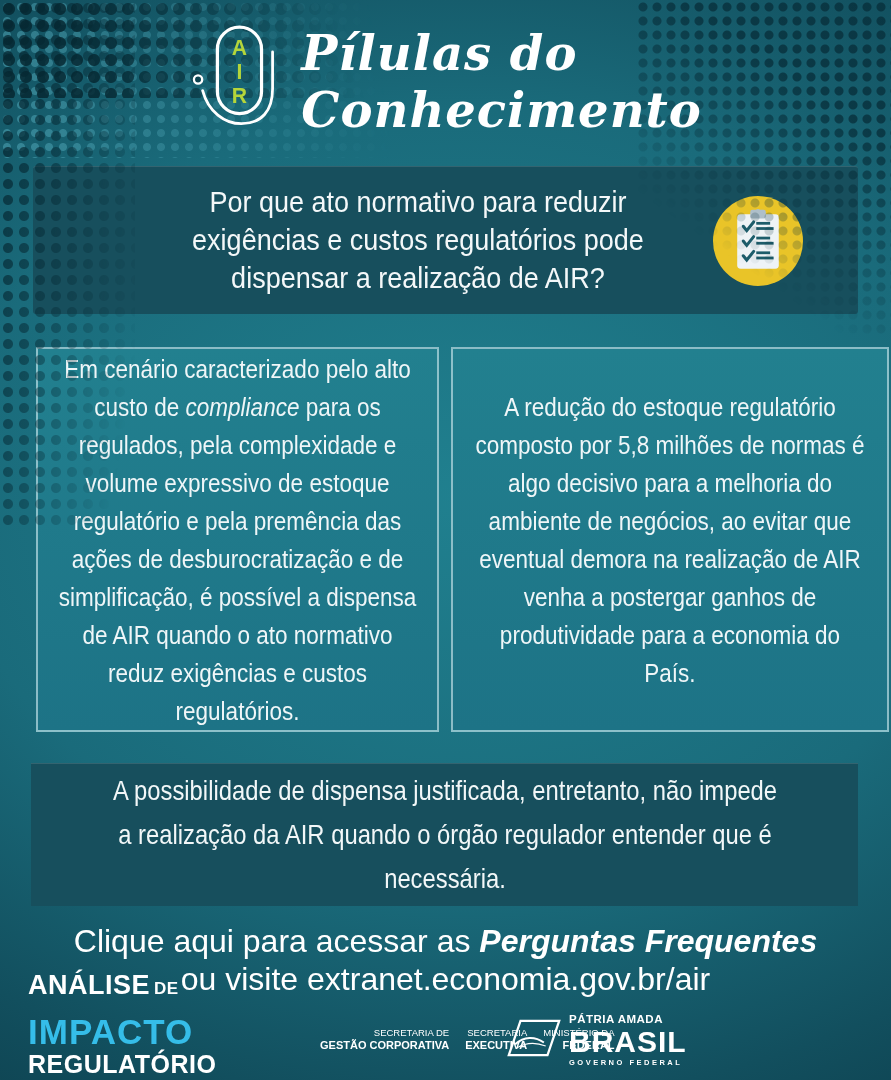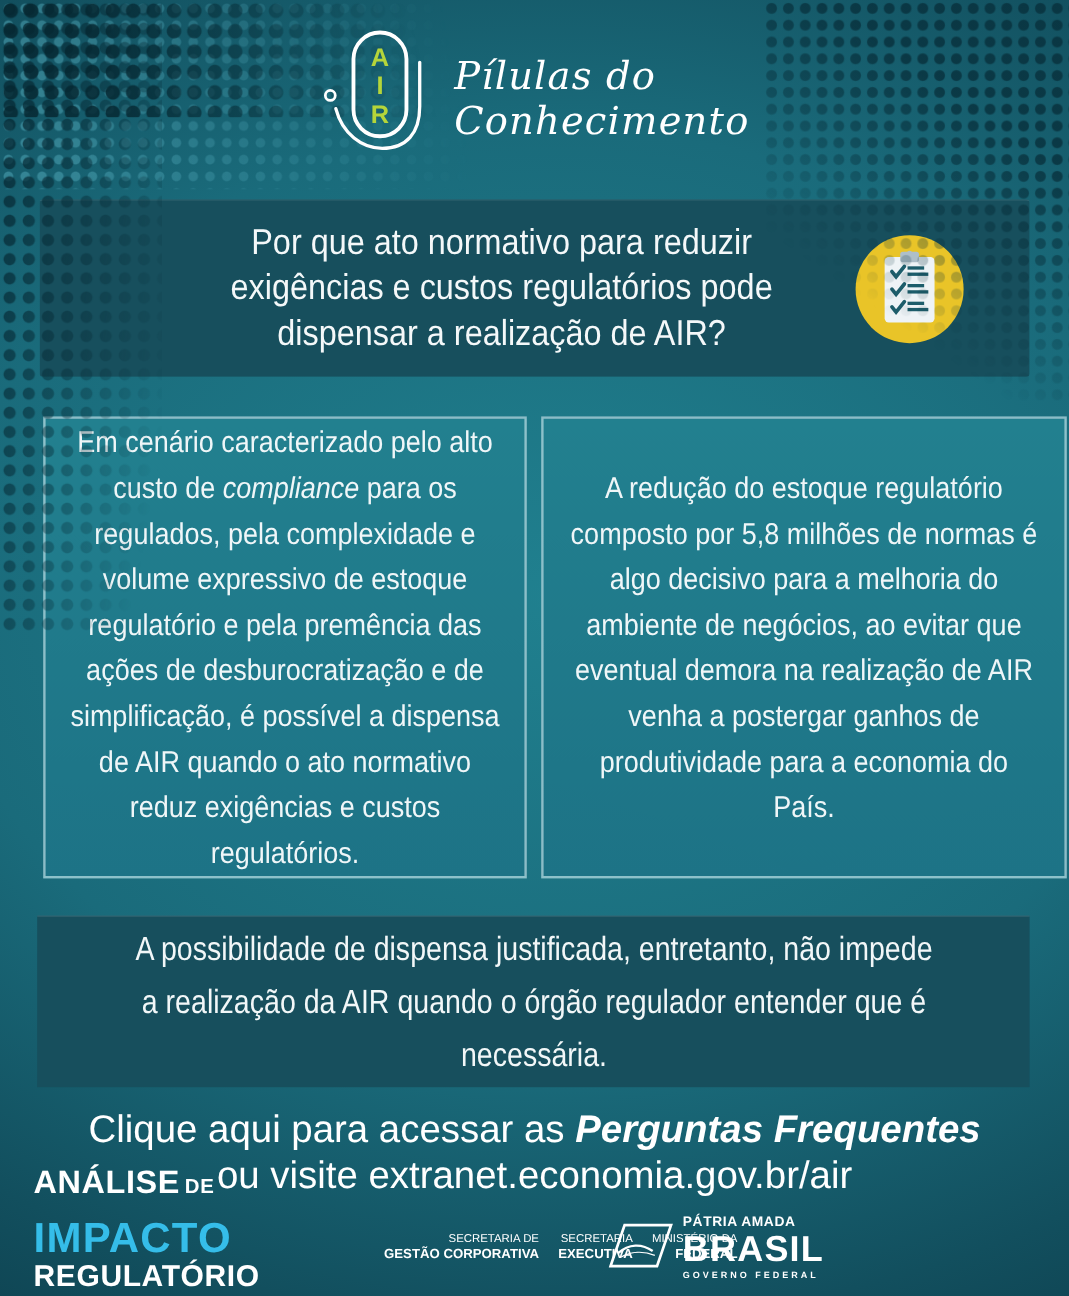--- a/index.html
+++ b/index.html
@@ -26,22 +26,22 @@
     -webkit-mask-image:linear-gradient(80deg,#000 8%,transparent 85%);
     mask-image:linear-gradient(80deg,#000 8%,transparent 85%);}
   .dots-bl-dark{left:0;top:982;width:370px;height:98px;z-index:4;
     background-image:radial-gradient(circle at 9px 9px, rgba(6,40,50,.85) 5.5px, rgba(6,40,50,0) 6.5px);
     background-size:17px 17px;
     -webkit-mask-image:linear-gradient(75deg,#000 25%,transparent 92%);
     mask-image:linear-gradient(75deg,#000 25%,transparent 92%);}
   
   .brand{position:absolute;top:20px;left:50%;transform:translateX(-50%);
     display:flex;align-items:center;gap:20px;z-index:5;}
-  .brand-title{font-family:"DejaVu Serif",serif;font-style:italic;font-weight:400;
-    font-size:32px;line-height:1.18;color:#fff;letter-spacing:1px;}
+  .brand-title{font-family:"DejaVu Serif",serif;font-style:italic;font-weight:700;
+    font-size:48px;line-height:1.18;color:#fff;letter-spacing:1px;}
   
   .question-box{position:absolute;left:33px;top:166px;width:825px;height:147px;
     background:#174f5d;border-top:1px solid rgba(255,255,255,.12);border-radius:3px;z-index:2;}
   .q-text{position:absolute;left:105px;top:50%;width:560px;
     transform:translateY(-50%) scaleX(.9);
     font-size:30px;line-height:1.28;text-align:center;color:#f4f8f9;font-weight:400;}
   .q-icon{position:absolute;right:55px;top:29px;width:90px;height:90px;border-radius:50%;
     background:#e9c428;display:flex;align-items:center;justify-content:center;}
   
   .cards{position:absolute;left:36px;top:347px;display:flex;gap:12px;z-index:2;}

